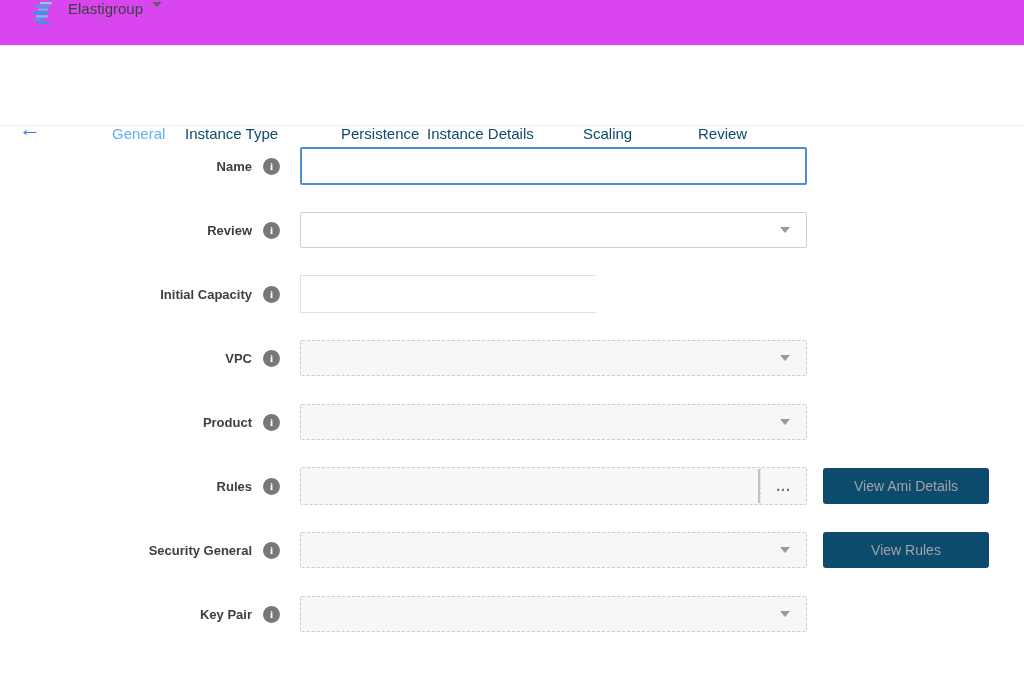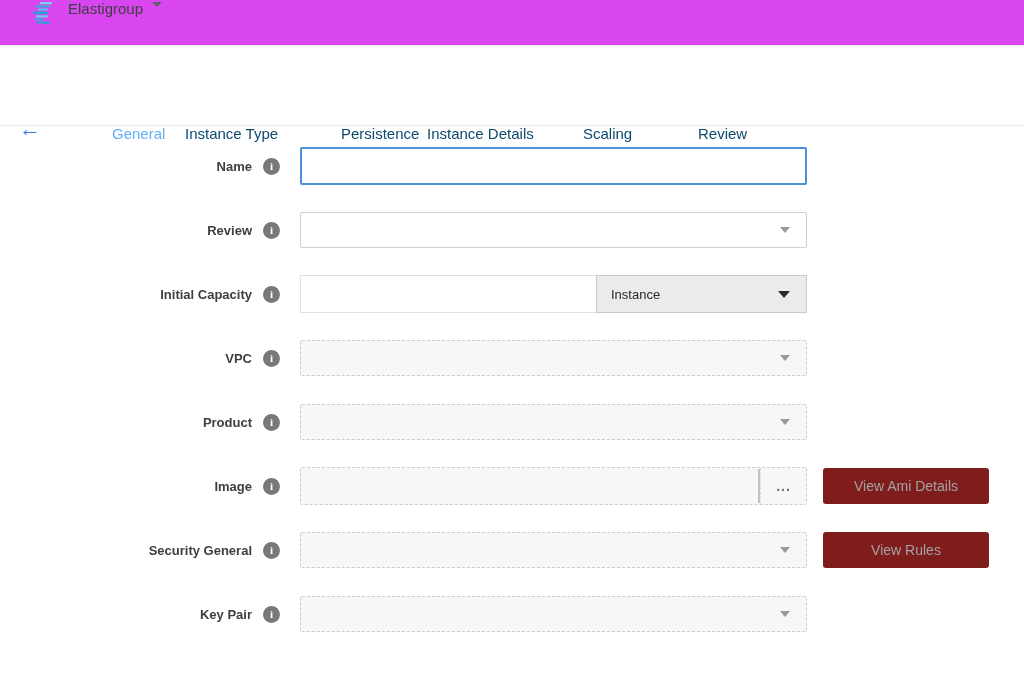--- a/index.html
+++ b/index.html
@@ -64,21 +64,21 @@
 
   
   .picker { width: 507px; height: 38px; border: 1px dashed #cccccc;
     background: #f7f7f7; display: flex; align-items: stretch; border-radius: 2px; }
   .picker-main { flex: 1; }
   .picker-divider { width: 2px; background: #c4c4c4; margin: 1px 0; }
   .picker-btn { width: 46px; border-left: 1px dashed #dddddd; display: flex;
     align-items: center; justify-content: center; color: #6f6f6f; font-size: 14px;
     letter-spacing: 1px; cursor: pointer; font-weight: bold; }
 
-  .side-btn { width: 166px; height: 36px; margin-left: 16px; background: #7f1d1d;
+  .side-btn { width: 166px; height: 36px; margin-left: 16px; background: #0c4a6e;
     border: none; border-radius: 3px; color: #a3a3a3; font-size: 14px;
     font-family: "Liberation Sans", sans-serif; cursor: default; }
 </style>
 </head>
 <body>
 
 <div class="appbar">
   <svg class="logo" viewBox="0 0 26 26">
     <rect x="9" y="2" width="12" height="2.2" rx="1" fill="#7fd0f2"></rect>
     <rect x="4" y="5.2" width="15" height="2.2" rx="1" fill="#39a9e0"></rect>
@@ -121,24 +121,20 @@
       <span class="caret"></span>
     </div>
   </div>
 
   <div class="row">
     <div class="label-wrap">
       <span class="field-label">Initial Capacity</span>
       <span class="info-icon">i</span>
     </div>
     <input class="capacity-input" type="text" value="" style="">
-    <div class="unit-select">
-      <span class="unit-label">Instance</span>
-      <span class="caret-dark"></span>
-    </div>
   </div>
 
   <div class="row">
     <div class="label-wrap">
       <span class="field-label">VPC</span>
       <span class="info-icon">i</span>
     </div>
     <div class="ctl select disabled">
       <span class="caret"></span>
     </div>
@@ -149,21 +145,21 @@
       <span class="field-label">Product</span>
       <span class="info-icon">i</span>
     </div>
     <div class="ctl select disabled">
       <span class="caret"></span>
     </div>
   </div>
 
   <div class="row">
     <div class="label-wrap">
-      <span class="field-label">Image</span>
+      <span class="field-label">Rules</span>
       <span class="info-icon">i</span>
     </div>
     <div class="picker">
       <div class="picker-main"></div>
       <div class="picker-divider"></div>
       <div class="picker-btn">...</div>
     </div>
     <button class="side-btn">View Ami Details</button>
   </div>
 

